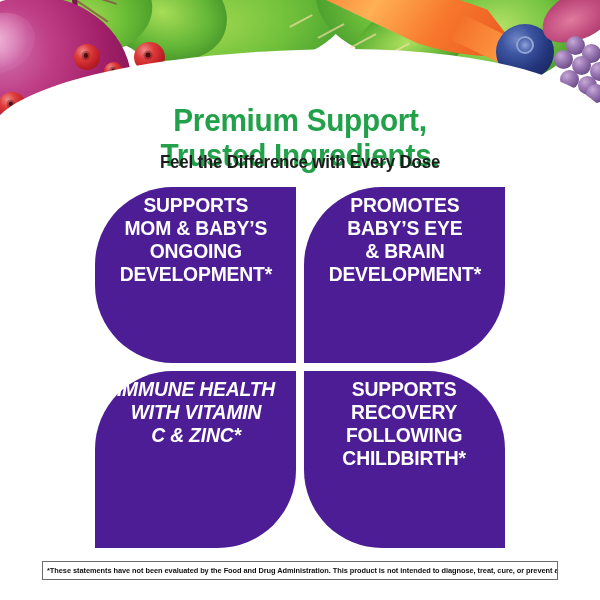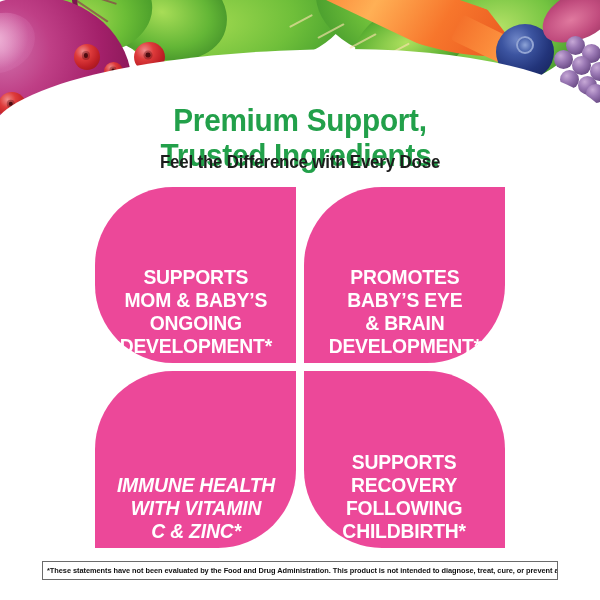--- a/index.html
+++ b/index.html
@@ -239,24 +239,24 @@
     left: 95px;
     top: 187px;
     width: 410px;
     height: 361px;
     display: grid;
     grid-template-columns: 1fr 1fr;
     grid-template-rows: 176px 177px;
     gap: 8px;
   }
   .quad {
-    background: #ec4899;
+    background: #4c1d95;
     color: #ffffff;
     display: flex;
-    align-items: flex-end;
+    align-items: flex-start;
     justify-content: center;
     text-align: center;
     font-family: "Liberation Sans Narrow", "Liberation Sans", sans-serif;
     font-weight: bold;
     font-size: 21px;
     line-height: 1.1;
     letter-spacing: -0.2px;
     padding: 6px 8px;
     box-sizing: border-box;
   }

